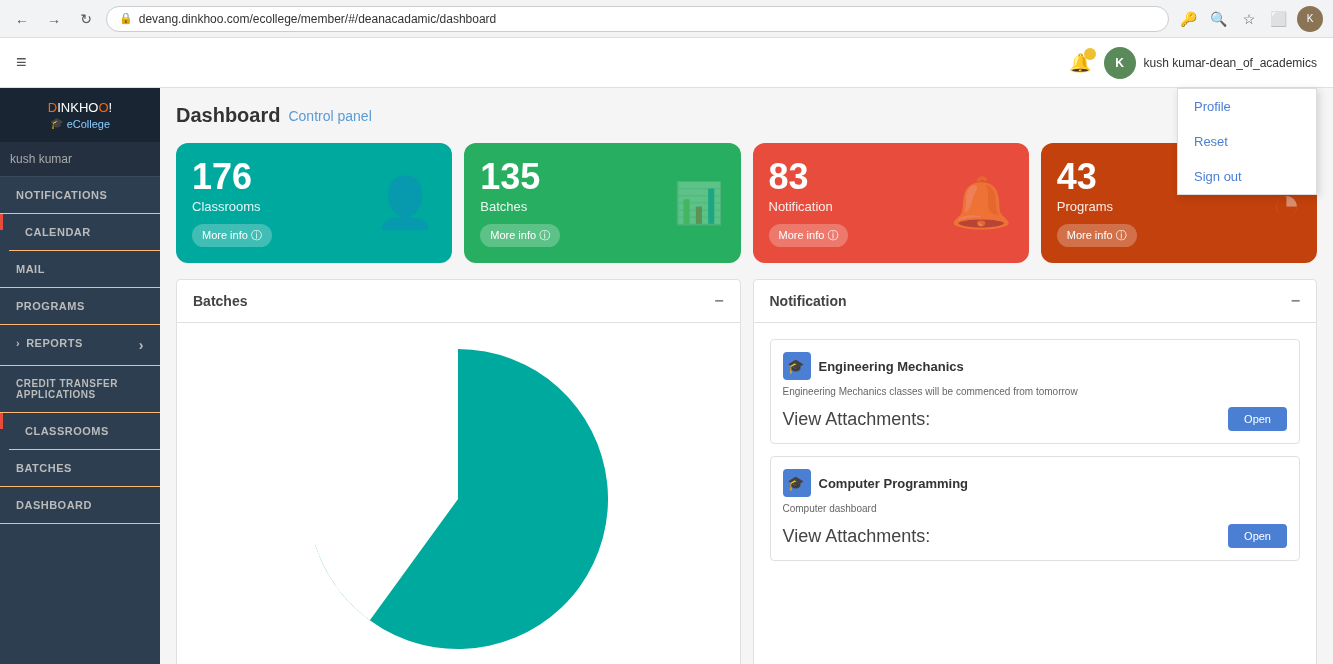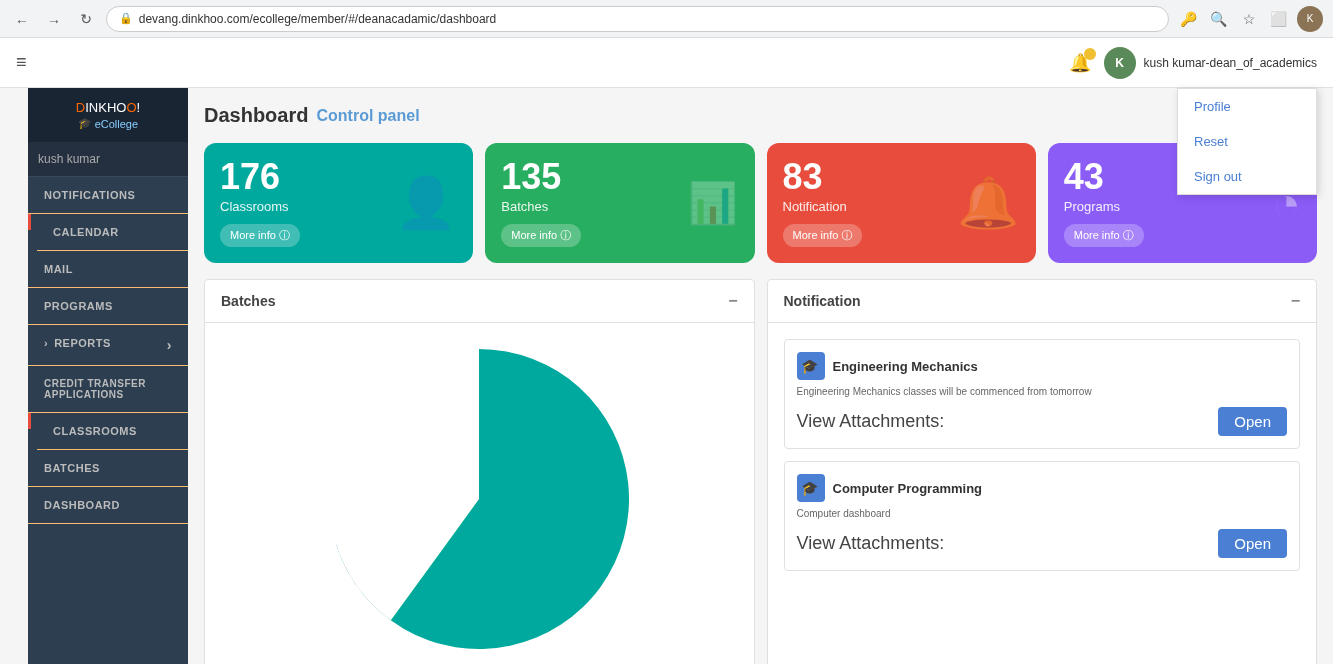--- a/index.html
+++ b/index.html
@@ -98,21 +98,21 @@
     }
     .dropdown-item {
       padding: 10px 16px;
       cursor: pointer;
       color: #4a7fd4;
       font-size: 13px;
       display: block;
     }
 
     
-    .main-content { display: flex; flex: 1; overflow: hidden; padding-left: 28px; }
+    .main-content { display: flex; flex: 1; overflow: hidden; }
 
     
     .sidebar {
       width: 160px;
       background: #2c3e50;
       display: flex;
       flex-direction: column;
       flex-shrink: 0;
       overflow-y: auto;
     }
@@ -153,37 +153,37 @@
       content: '›';
       margin-left: auto;
       font-size: 14px;
     }
     .sidebar-accent { width: 3px; background: #e74c3c; margin-right: 6px; height: 16px; display: inline-block; }
 
     
     .page-area { flex: 1; overflow-y: auto; padding: 16px; }
     .page-header { display: flex; align-items: center; gap: 8px; margin-bottom: 16px; }
     .page-title { font-size: 20px; font-weight: bold; color: #333; }
-    .page-subtitle { font-size: 16px; color: #5b9bd5; font-weight: bold; }
+    .page-subtitle { font-size: 14px; color: #5b9bd5; font-weight: normal; }
 
     
     .stats-row { display: flex; gap: 12px; margin-bottom: 16px; }
     .stat-card {
       flex: 1;
       border-radius: 12px;
       padding: 16px;
       color: white;
       position: relative;
       overflow: hidden;
       min-height: 100px;
     }
     .stat-card.teal { background: #00a99d; }
     .stat-card.green { background: #27ae60; }
     .stat-card.red { background: #e74c3c; }
-    .stat-card.yellow { background: #8b5cf6; }
+    .stat-card.yellow { background: #c2410c; }
     .stat-number { font-size: 36px; font-weight: bold; line-height: 1; }
     .stat-label { font-size: 13px; margin-top: 4px; opacity: 0.9; }
     .stat-more-btn {
       margin-top: 10px;
       background: rgba(255,255,255,0.25);
       border: none;
       color: white;
       padding: 4px 10px;
       border-radius: 12px;
       font-size: 11px;
@@ -243,21 +243,21 @@
     .notif-title { font-size: 13px; font-weight: bold; color: #333; }
     .notif-body { font-size: 10px; color: #666; margin-bottom: 10px; }
     .notif-footer { display: flex; justify-content: space-between; align-items: center; }
     .notif-attach-label { font-size: 18px; color: #444; }
     .notif-open-btn {
       background: #4a7fd4;
       color: white;
       border: none;
       padding: 6px 16px;
       border-radius: 4px;
-      font-size: 15px;
+      font-size: 11px;
       cursor: pointer;
     }
 
     
     ::-webkit-scrollbar { width: 6px; }
     ::-webkit-scrollbar-track { background: #f1f1f1; }
     ::-webkit-scrollbar-thumb { background: #ccc; border-radius: 3px; }
   </style>
 </head>
 <body>

